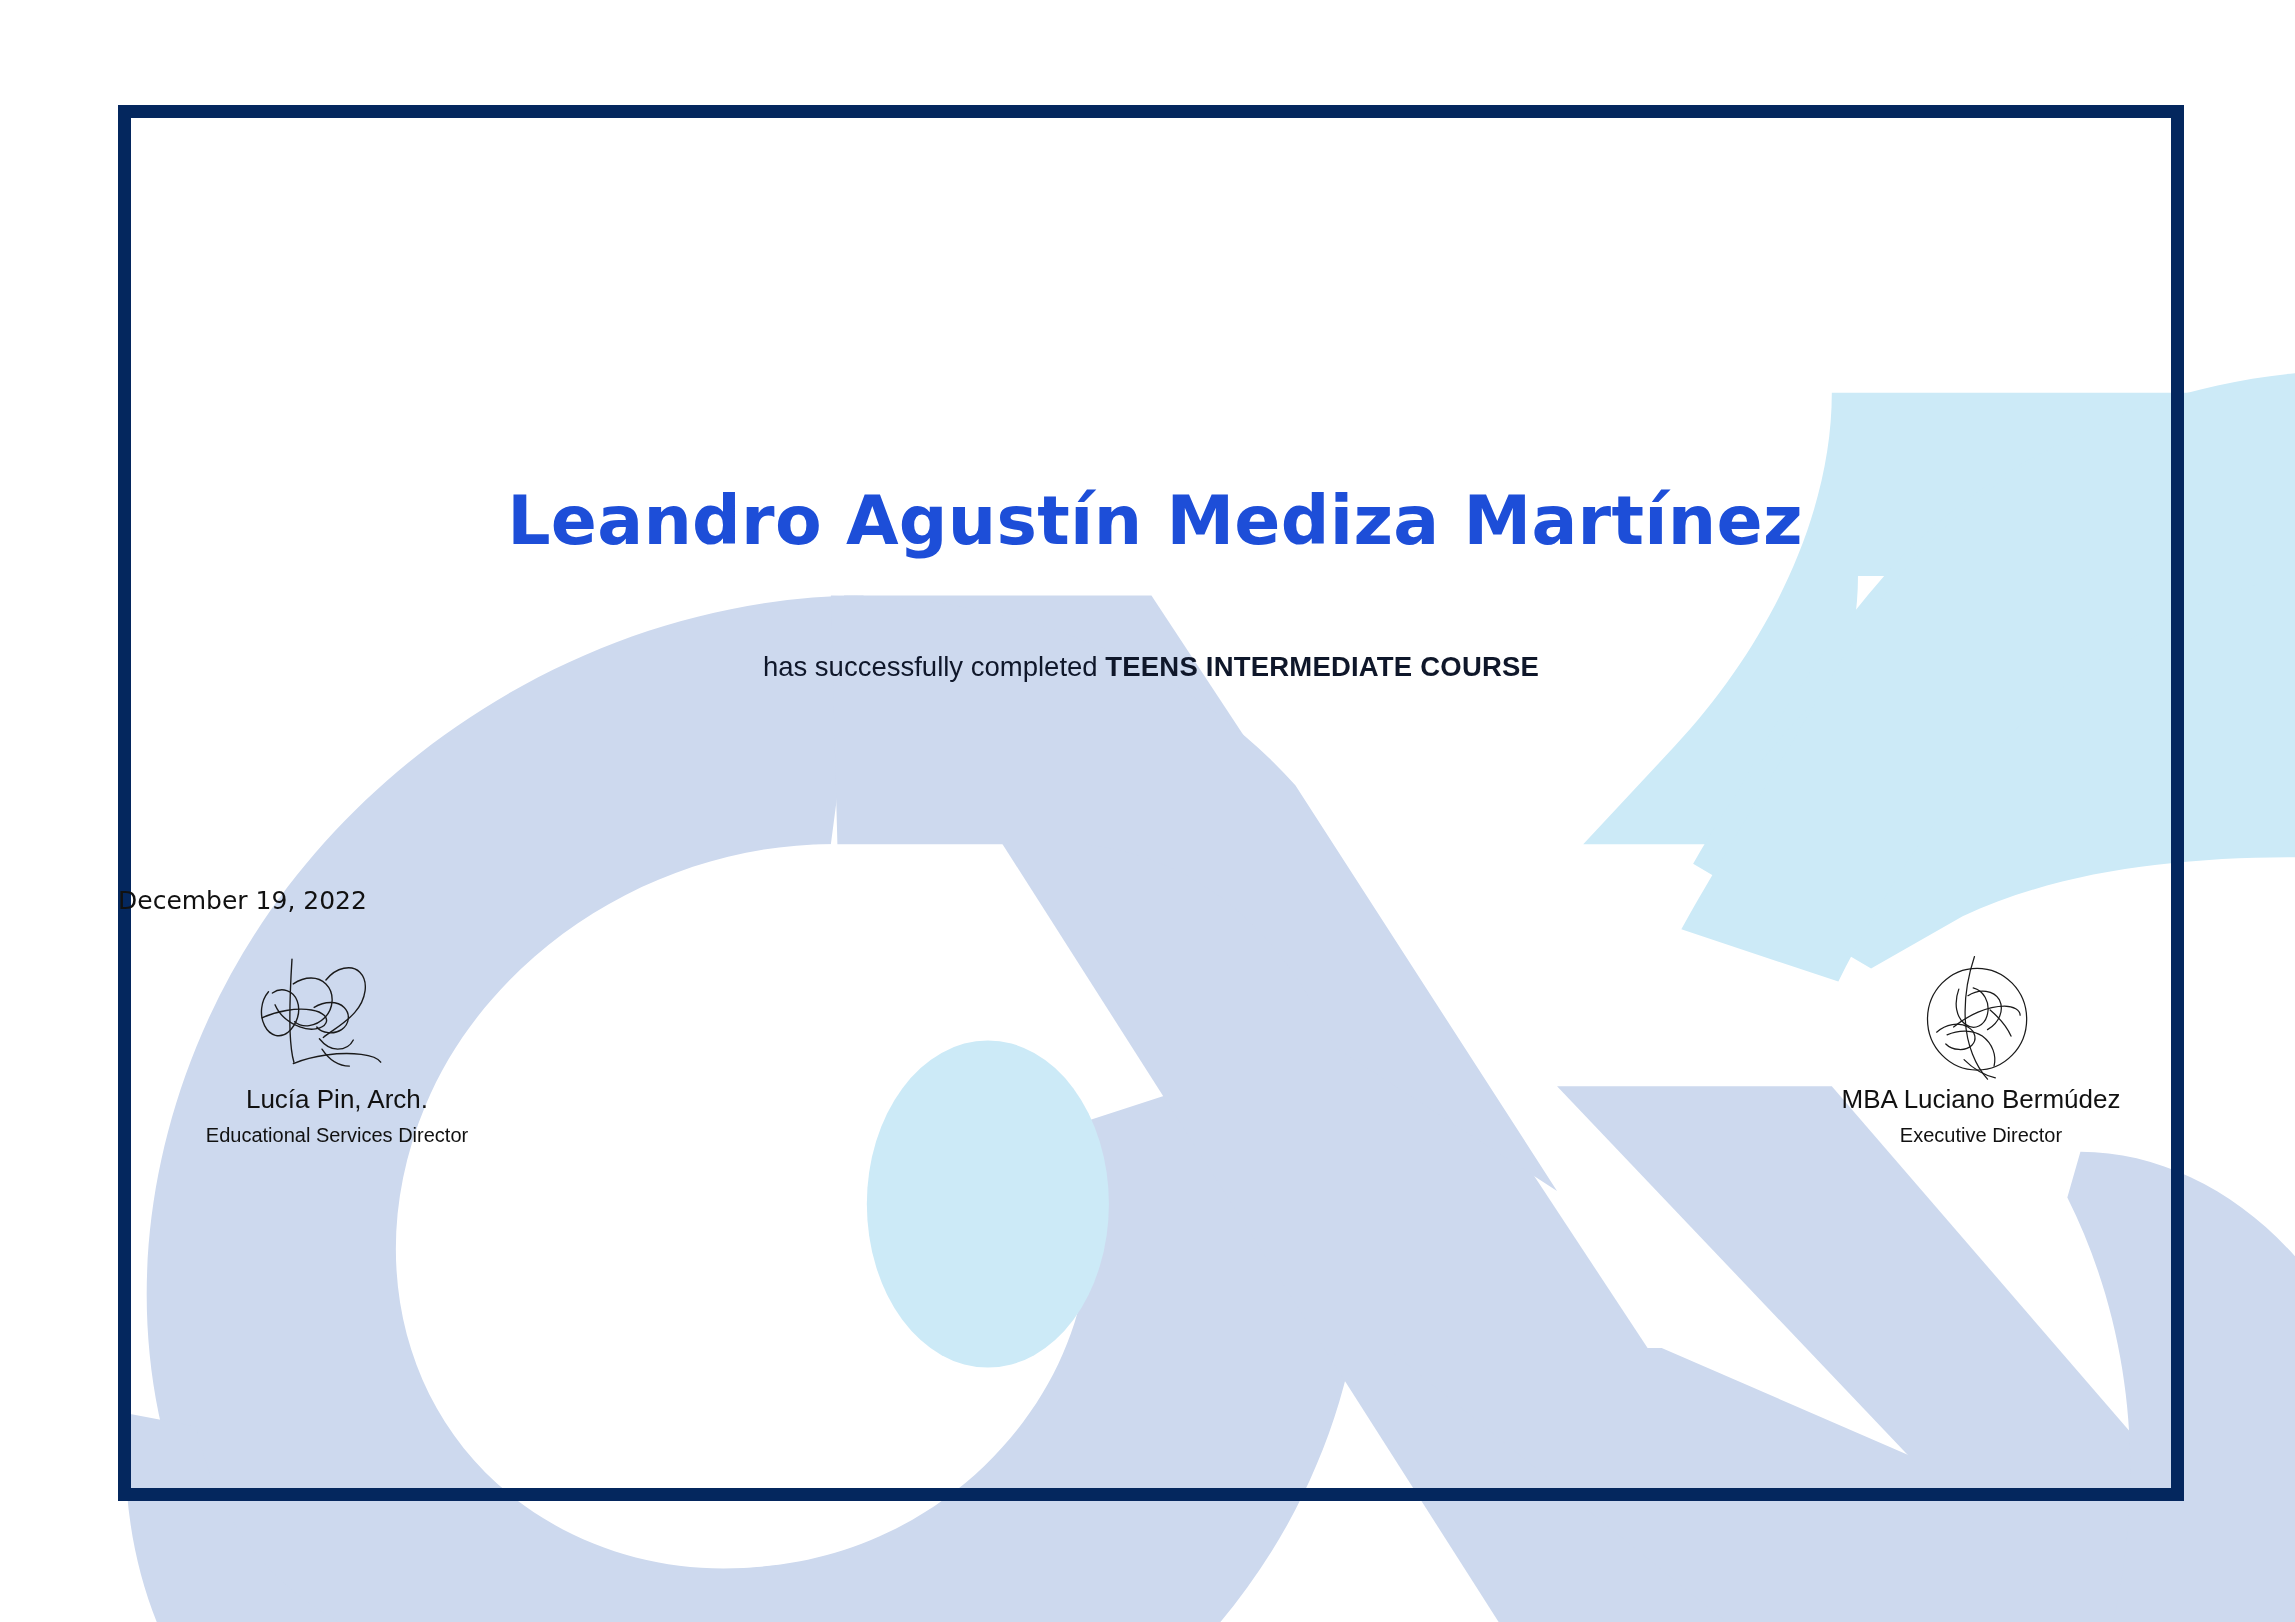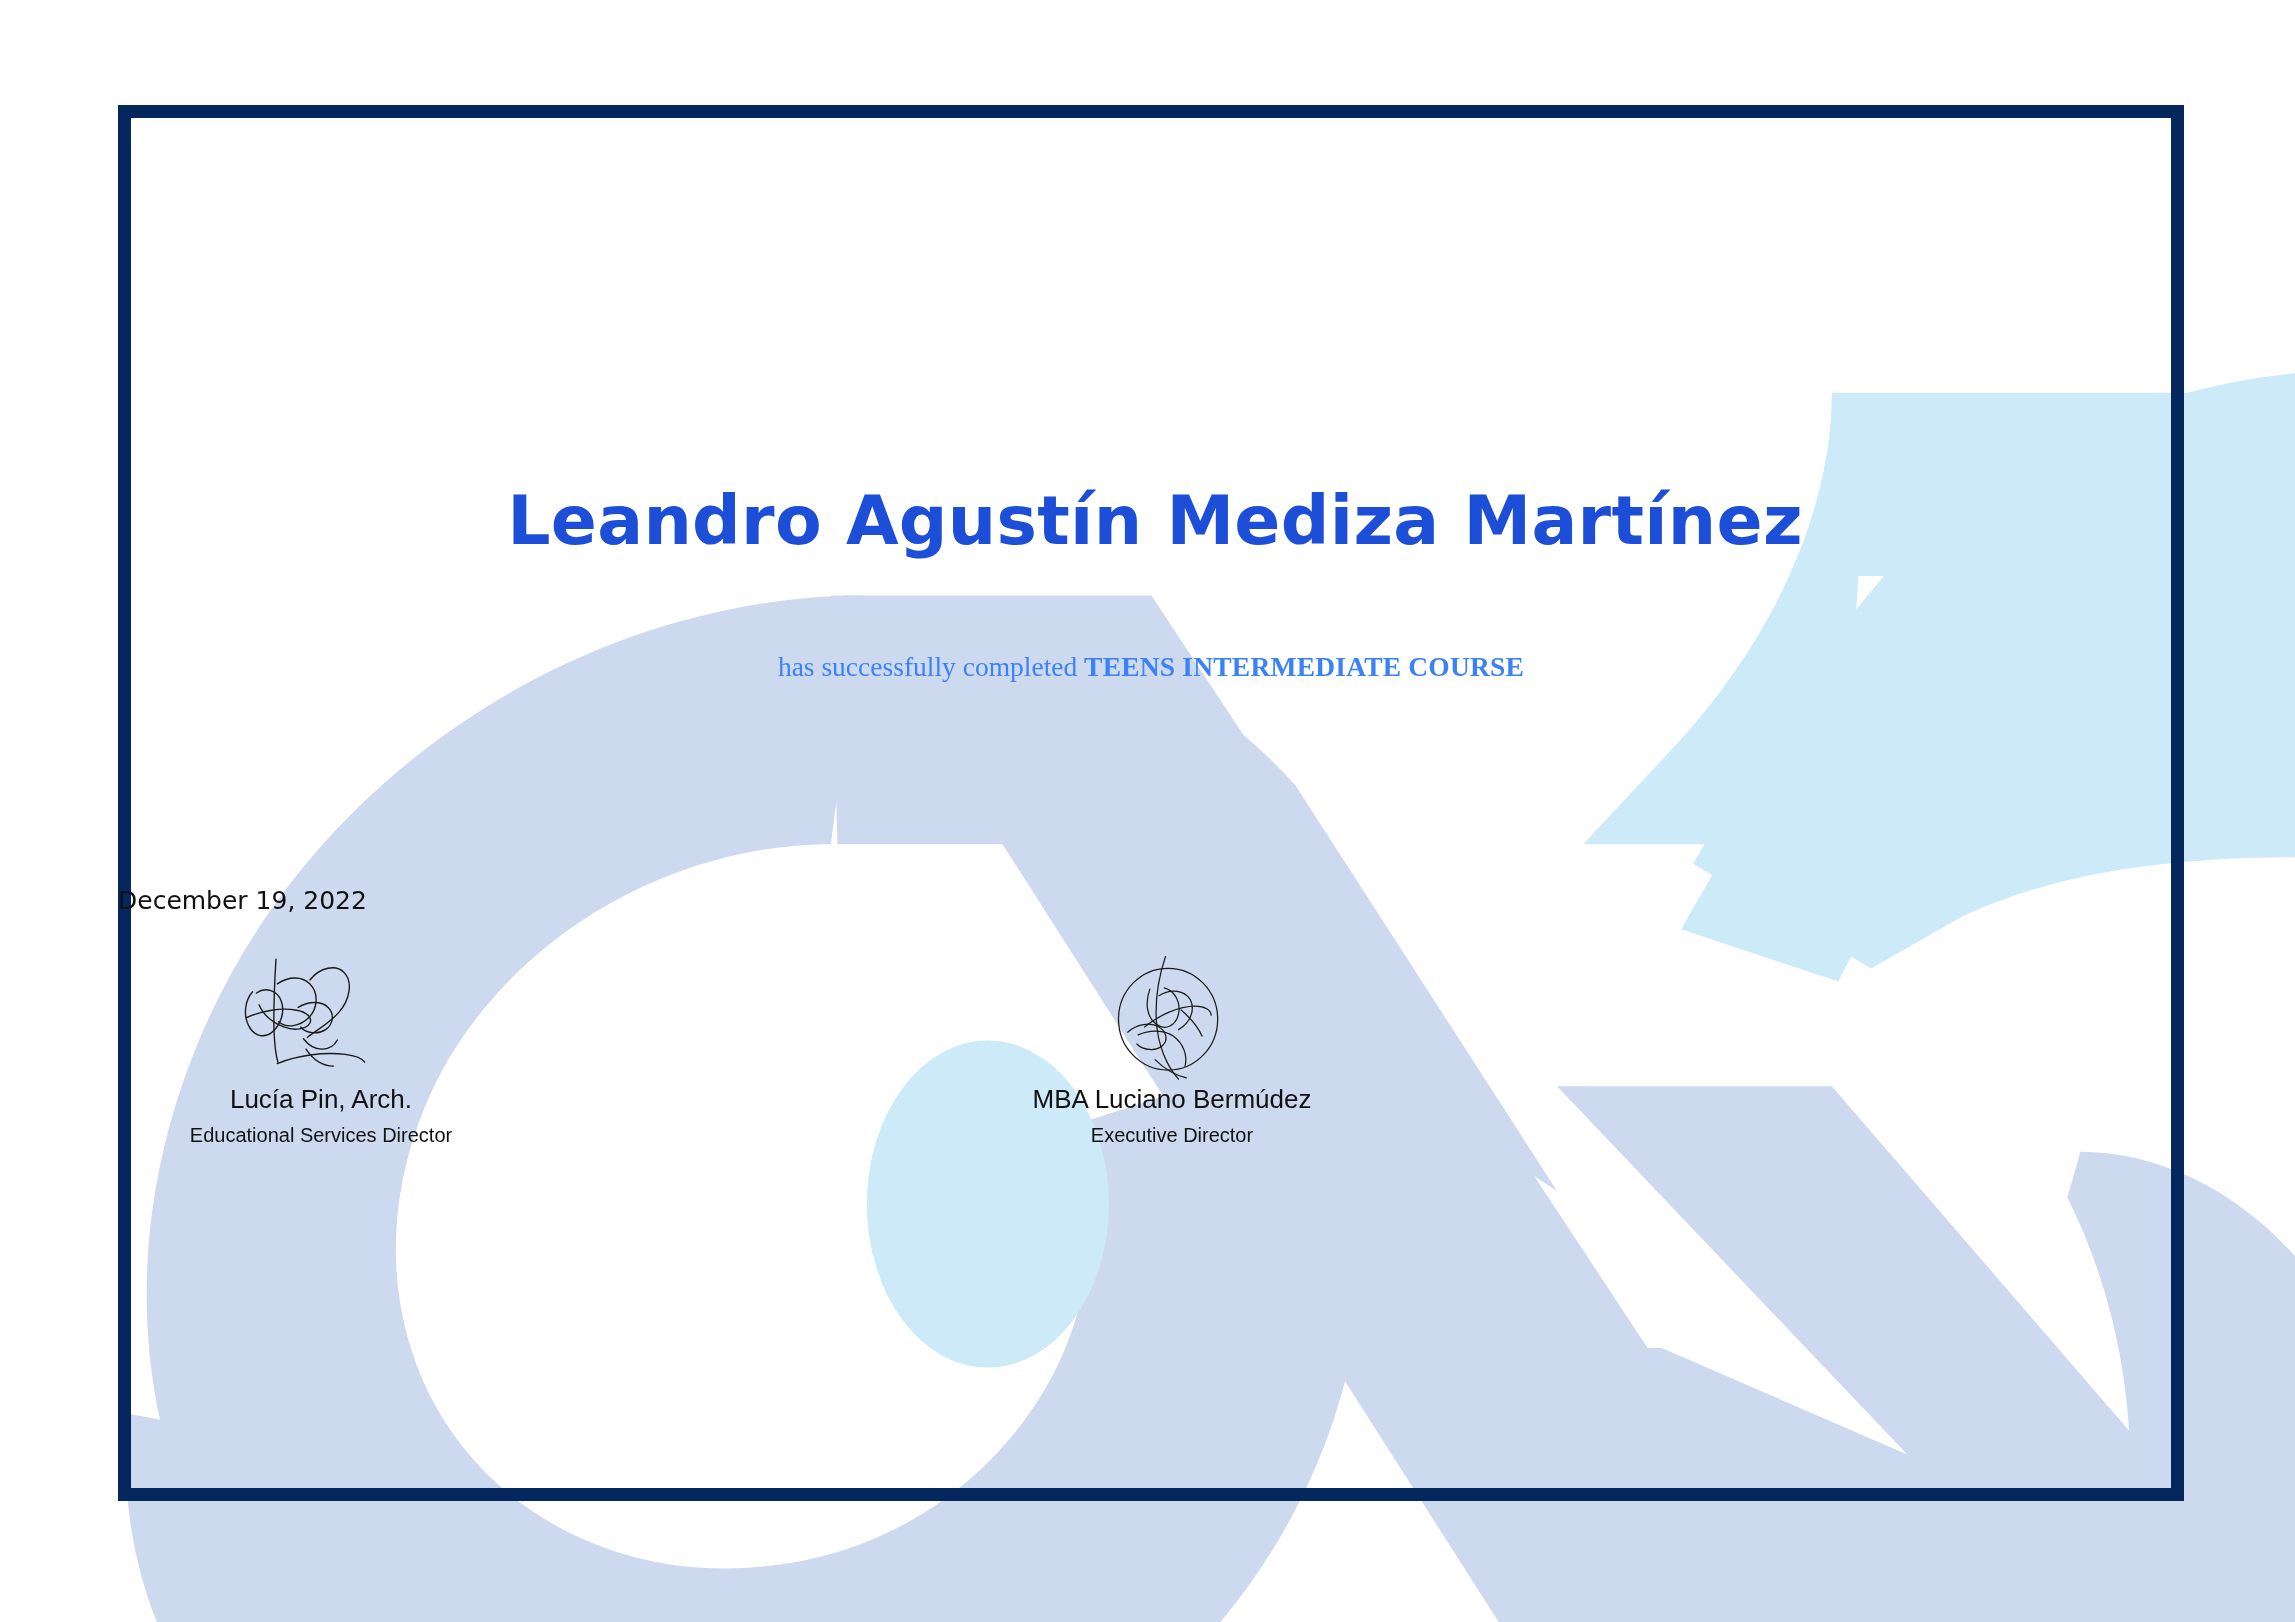--- a/index.html
+++ b/index.html
@@ -94,44 +94,44 @@
     letter-spacing: 0.3px;
     white-space: nowrap;
   }
 
   
   #completion-line {
     position: absolute;
     left: 0; right: 0;
     top: 546px;
     text-align: center;
-    font-family: Liberation Serif, serif;
+    font-family: Liberation Sans, sans-serif;
     font-size: 27.5px;
-    color: #3b82f6;
+    color: #0f172a;
   }
   #completion-line .course-name { font-weight: 700; letter-spacing: 0.2px; }
 
   
   #issue-date {
     position: absolute;
     left: 0; right: 0;
     top: 781px;
     text-align: left;
     font-family: "DejaVu Sans", sans-serif;
     font-size: 25px;
     color: #111111;
   }
 
   
   #signature-row {
     position: absolute;
-    left: 0; right: 0;
+    left: 16px; right: 0;
     top: 845px;
     display: flex;
-    justify-content: flex-start;
+    justify-content: space-between;
     gap: 445px;
   }
   .signature-block {
     width: 406px;
     text-align: center;
   }
   .signature-ink { display: block; margin: 0 auto; }
   .signer-name {
     font-family: "Liberation Sans", sans-serif;
     font-size: 26px;

